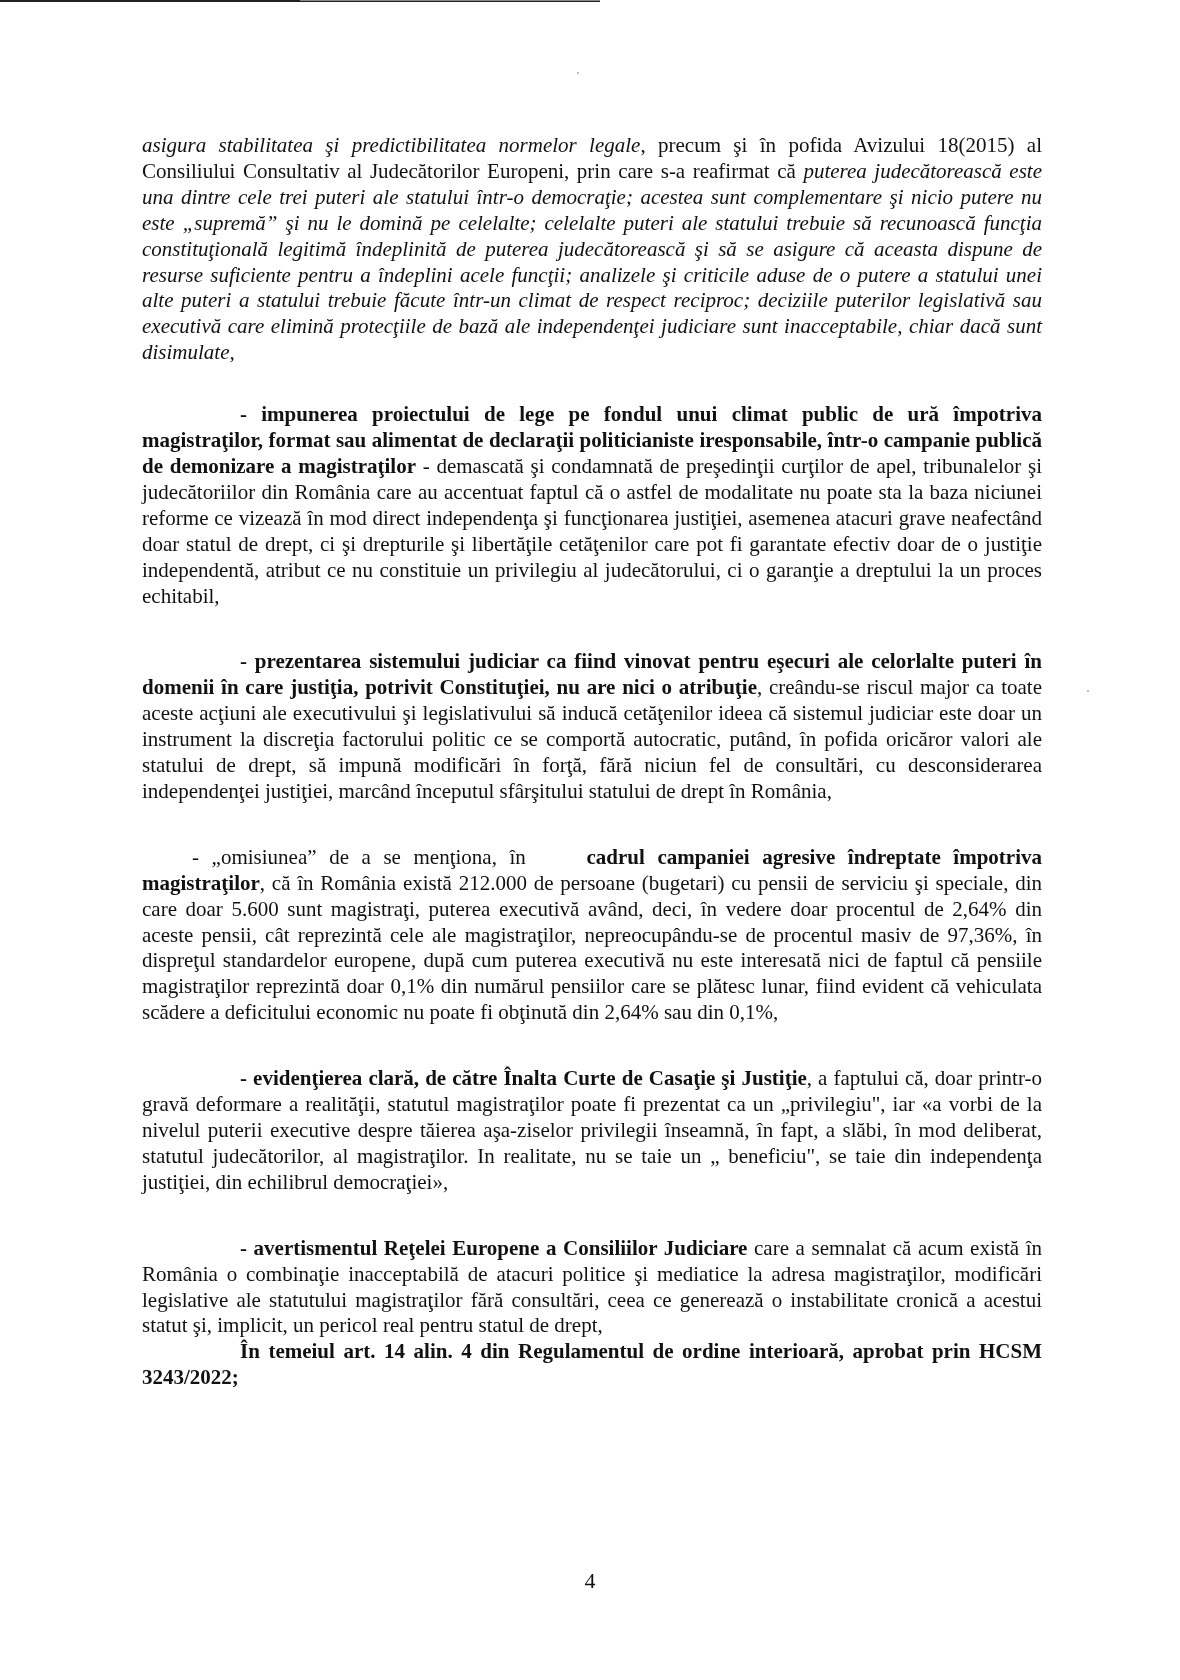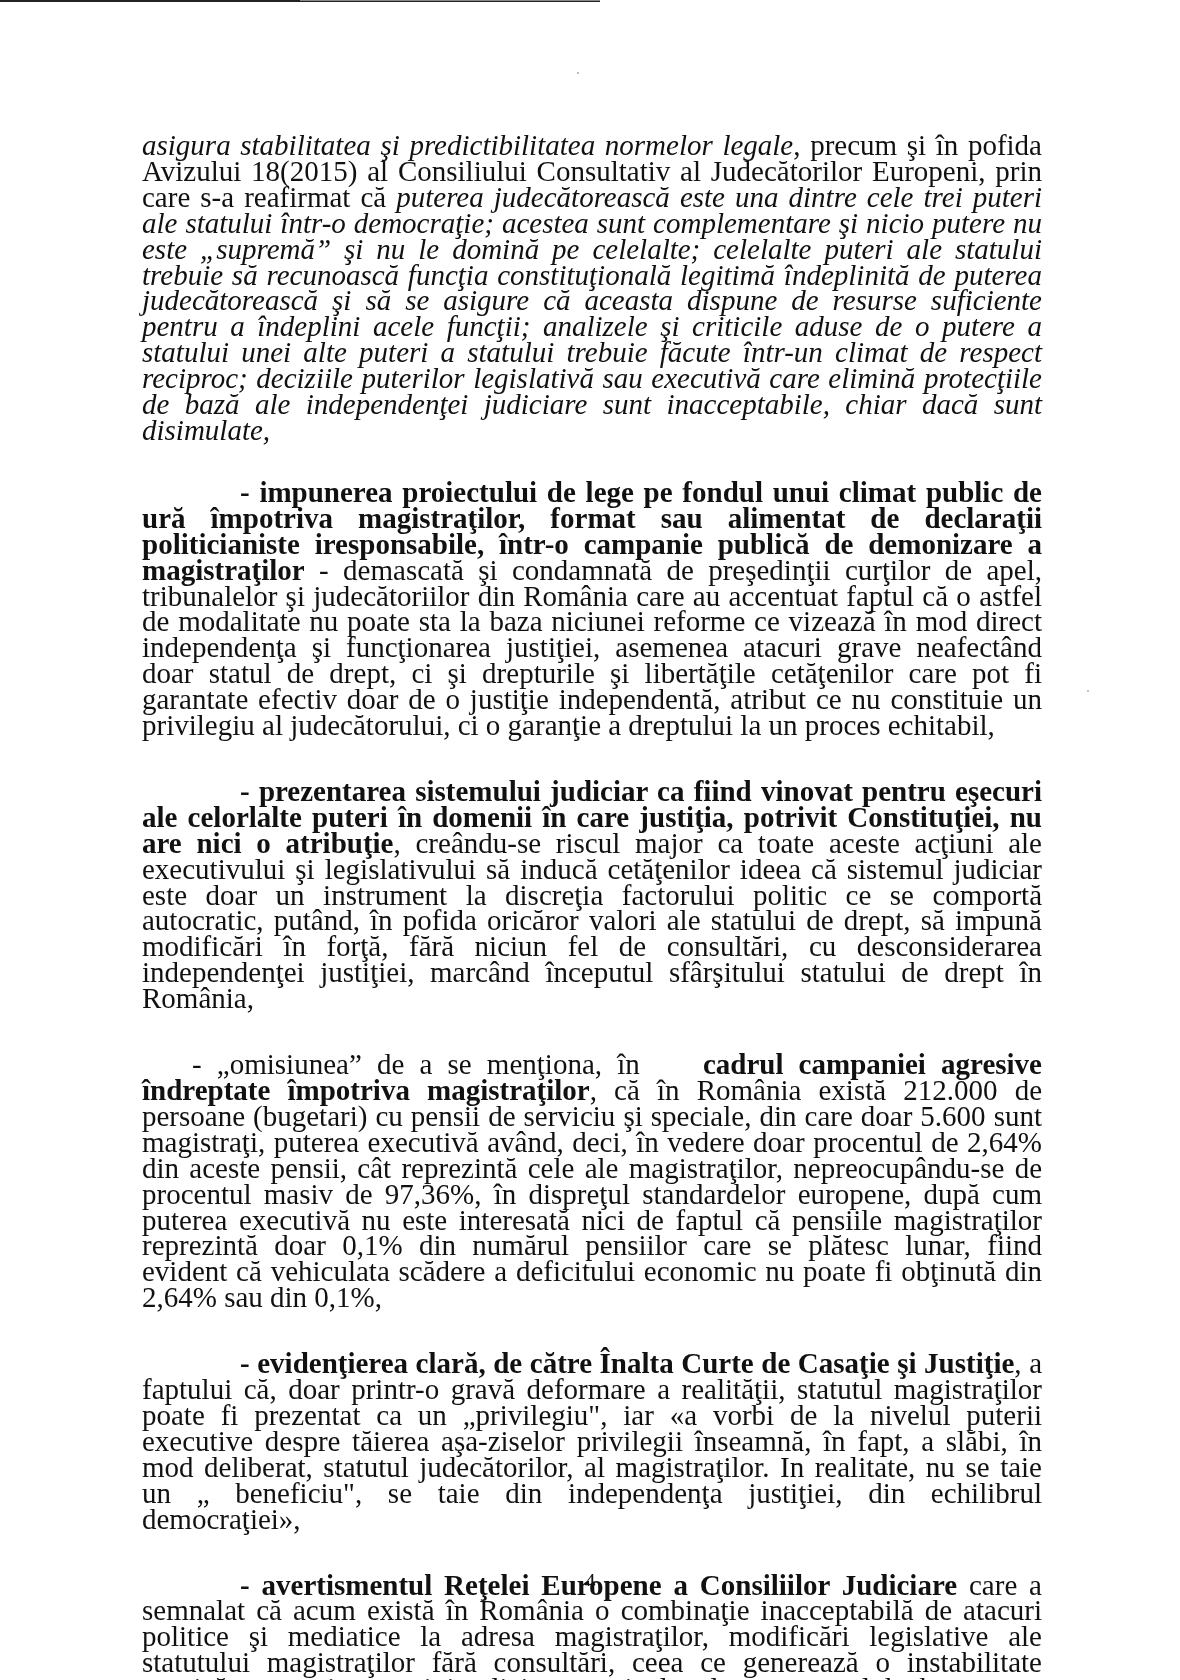--- a/index.html
+++ b/index.html
@@ -13,21 +13,21 @@
       background: #222;
     }
     .top-rule-2 {
       position: absolute; left: 300px; top: 0; width: 300px; height: 1px;
       background: #888;
     }
     .page {
       position: absolute; left: 142px; top: 133px; width: 900px;
     }
     .para {
-      margin: 0; font-size: 29px; line-height: 25.9px;
+      margin: 0; font-size: 21px; line-height: 25.9px;
       text-align: justify; text-align-last: left;
     }
     .para.indent { text-indent: 50px; }
     .run-i { font-style: italic; }
     .run-b { font-weight: bold; margin-left: 48px; }
     .run-n { font-style: normal; font-weight: normal; }
     .gap-1 { height: 36px; }
     .gap-2 { height: 40px; }
     .page-number {
       position: absolute; left: 0; width: 1180px; top: 1568px;
@@ -46,18 +46,19 @@
   <div class="gap-1"></div>
   <p class="para indent"><span class="run-b">- impunerea proiectului de lege pe fondul unui climat public de ură împotriva magistraţilor, format sau alimentat de declaraţii politicianiste iresponsabile, într-o campanie publică de demonizare a magistraţilor</span><span class="run-n"> - demascată şi condamnată de preşedinţii curţilor de apel, tribunalelor şi judecătoriilor din România care au accentuat faptul că o astfel de modalitate nu poate sta la baza niciunei reforme ce vizează în mod direct independenţa şi funcţionarea justiţiei, asemenea atacuri grave neafectând doar statul de drept, ci şi drepturile şi libertăţile cetăţenilor care pot fi garantate efectiv doar de o justiţie independentă, atribut ce nu constituie un privilegiu al judecătorului, ci o garanţie a dreptului la un proces echitabil,</span></p>
   <div class="gap-2"></div>
   <p class="para indent"><span class="run-b">- prezentarea sistemului judiciar ca fiind vinovat pentru eşecuri ale celorlalte puteri în domenii în care justiţia, potrivit Constituţiei, nu are nici o atribuţie</span><span class="run-n">, creându-se riscul major ca toate aceste acţiuni ale executivului şi legislativului să inducă cetăţenilor ideea că sistemul judiciar este doar un instrument la discreţia factorului politic ce se comportă autocratic, putând, în pofida oricăror valori ale statului de drept, să impună modificări în forţă, fără niciun fel de consultări, cu desconsiderarea independenţei justiţiei, marcând începutul sfârşitului statului de drept în România,</span></p>
   <div class="gap-2"></div>
   <p class="para indent"><span class="run-n">- „omisiunea” de a se menţiona, în </span><span class="run-b">cadrul campaniei agresive îndreptate împotriva magistraţilor</span><span class="run-n">, că în România există 212.000 de persoane (bugetari) cu pensii de serviciu şi speciale, din care doar 5.600 sunt magistraţi, puterea executivă având, deci, în vedere doar procentul de 2,64% din aceste pensii, cât reprezintă cele ale magistraţilor, nepreocupându-se de procentul masiv de 97,36%, în dispreţul standardelor europene, după cum puterea executivă nu este interesată nici de faptul că pensiile magistraţilor reprezintă doar 0,1% din numărul pensiilor care se plătesc lunar, fiind evident că vehiculata scădere a deficitului economic nu poate fi obţinută din 2,64% sau din 0,1%,</span></p>
   <div class="gap-2"></div>
   <p class="para indent"><span class="run-b">- evidenţierea clară, de către Înalta Curte de Casaţie şi Justiţie</span><span class="run-n">, a faptului că, doar printr-o gravă deformare a realităţii, statutul magistraţilor poate fi prezentat ca un „privilegiu", iar «a vorbi de la nivelul puterii executive despre tăierea aşa-ziselor privilegii înseamnă, în fapt, a slăbi, în mod deliberat, statutul judecătorilor, al magistraţilor. In realitate, nu se taie un „ beneficiu", se taie din independenţa justiţiei, din echilibrul democraţiei»,</span></p>
   <div class="gap-2"></div>
   <p class="para indent"><span class="run-b">- avertismentul Reţelei Europene a Consiliilor Judiciare</span><span class="run-n"> care a semnalat că acum există în România o combinaţie inacceptabilă de atacuri politice şi mediatice la adresa magistraţilor, modificări legislative ale statutului magistraţilor fără consultări, ceea ce generează o instabilitate cronică a acestui statut şi, implicit, un pericol real pentru statul de drept,</span></p>
+  <p class="para indent"><span class="run-b">În temeiul art. 14 alin. 4 din Regulamentul de ordine interioară, aprobat prin HCSM 3243/2022;</span></p>
 </div>
 
 <div class="page-number">4</div>
 
 <div class="speck" style="left:577px; top:72px;"></div>
 <div class="speck" style="left:1087px; top:690px;"></div>
 
 </body></html>

